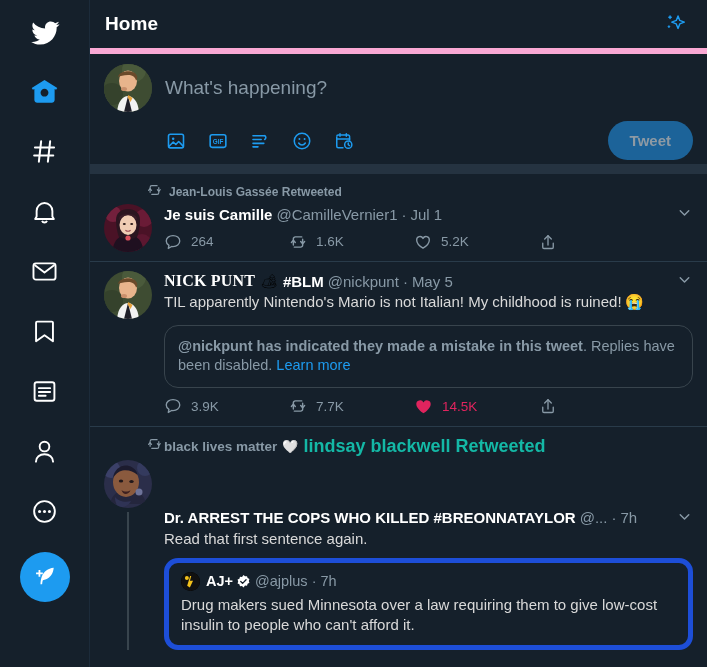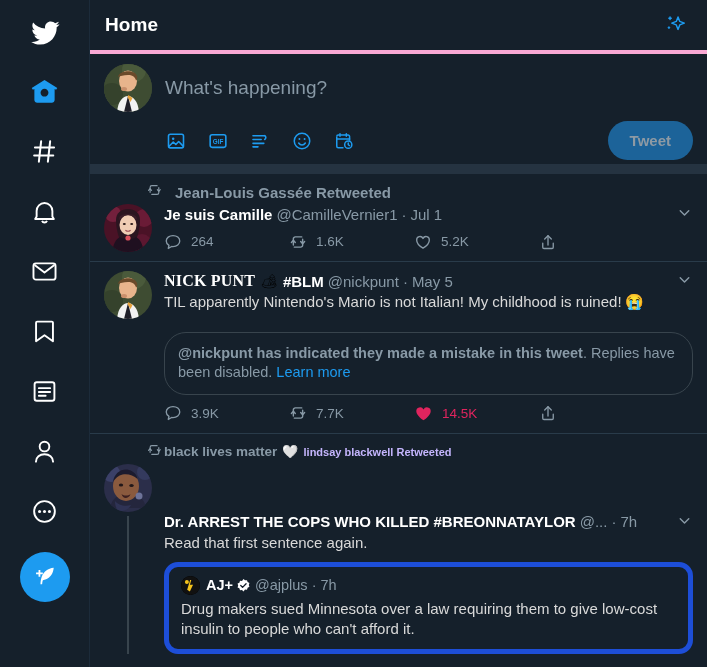--- a/index.html
+++ b/index.html
@@ -68,21 +68,21 @@
     overflow: hidden;
   }
 
   .header {
     height: 54px;
     flex: 0 0 54px;
     display: flex;
     align-items: center;
     justify-content: space-between;
     padding: 16px 15px;
-    border-bottom: 4px solid #f9a8d4;
+    border-bottom: 6px solid #f9a8d4;
   }
   .header-title {
     color: #ffffff;
     font-size: 19px;
     font-weight: bold;
     letter-spacing: 0.1px;
   }
   .sparkle-btn {
     width: 34px; height: 34px;
     display: flex; align-items: center; justify-content: center;
@@ -194,23 +194,23 @@
     color: #d9d9d9;
     font-size: 15px;
     line-height: 1.32;
     margin-top: 1px;
     white-space: pre-wrap;
     word-wrap: break-word;
   }
 
   .notice {
     border: 1px solid #38444d;
-    border-radius: 22px;
+    border-radius: 14px;
     padding: 11px 13px;
-    margin-top: 20px;
+    margin-top: 13px;
     font-size: 14.5px;
     line-height: 1.35;
     color: #8899a6;
   }
   .notice b { color: #8899a6; font-weight: bold; }
   .notice a { color: #1d9bf0; text-decoration: none; cursor: pointer; }
 
   .quote {
     border: 5px solid #1d4ed8;
     border-radius: 14px;
@@ -419,21 +419,21 @@
         <div class="tweet-right">
           <div class="ctx-row">
             <span class="rt-icon" style="margin-left:44px;">
               <svg width="14" height="14" viewBox="0 0 24 24" fill="none" stroke="#8899a6" stroke-width="2" stroke-linecap="round" stroke-linejoin="round">
                   <path d="M6.5 19.5h9a3 3 0 003-3V8"></path>
                   <path d="M15.6 4.5h-9a3 3 0 00-3 3V16"></path>
                   <path d="M16 11.3l2.5 3 2.5-3"></path>
                   <path d="M6 12.7L3.5 9.7 1 12.7"></path>
                 </svg>
             </span>
-            <span style="color:#8899a6;font-size:15px;font-weight:bold;margin-left:13px;">Jean-Louis Gassée Retweeted</span>
+            <span style="color:#8899a6;font-size:12px;font-weight:bold;margin-left:7px;">Jean-Louis Gassée Retweeted</span>
           </div>
           <div style="display:flex;margin-top:3px;">
             <div class="tweet-left">
               <div class="avatar">
                 <svg width="48" height="48" viewBox="0 0 48 48">
                   <rect width="48" height="48" fill="#4a1226"></rect>
                   <circle cx="9" cy="10" r="8" fill="#73203c"></circle>
                   <circle cx="40" cy="14" r="9" fill="#6a1b36"></circle>
                   <circle cx="38" cy="40" r="10" fill="#5c1730"></circle>
                   <path d="M12 16c0-7 5-11 12-11s12 4 12 11c0 10-3 18-5 22H17c-2-4-5-12-5-22z" fill="#2b1520"></path>
@@ -570,21 +570,21 @@
             <span class="rt-icon" style="margin-left:44px;">
               <svg width="14" height="14" viewBox="0 0 24 24" fill="none" stroke="#8899a6" stroke-width="2" stroke-linecap="round" stroke-linejoin="round">
                   <path d="M6.5 19.5h9a3 3 0 003-3V8"></path>
                   <path d="M15.6 4.5h-9a3 3 0 00-3 3V16"></path>
                   <path d="M16 11.3l2.5 3 2.5-3"></path>
                   <path d="M6 12.7L3.5 9.7 1 12.7"></path>
                 </svg>
             </span>
             <span style="color:#8899a6;font-size:13.5px;font-weight:bold;margin-left:2px;">black lives matter</span>
             <span style="margin-left:5px;font-size:13px;">🤍</span>
-            <span style="color:#c4b5fd;font-size:11px;font-weight:bold;margin-left:5px;">lindsay blackwell Retweeted</span>
+            <span style="color:#14b8a6;font-size:18px;font-weight:bold;margin-left:5px;">lindsay blackwell Retweeted</span>
           </div>
           <div style="display:flex;margin-top:3px;">
             <div class="tweet-left">
               <div class="avatar">
                 <svg width="48" height="48" viewBox="0 0 48 48">
                   <rect width="48" height="48" fill="#2b2e4a"></rect>
                   <circle cx="7" cy="9" r="9" fill="#3b4068"></circle>
                   <circle cx="41" cy="8" r="8" fill="#343a5e"></circle>
                   <path d="M6 44c2-10 8-14 18-14s16 4 18 14z" fill="#24263d"></path>
                   <ellipse cx="22" cy="22" rx="13" ry="15" fill="#8a5a3e"></ellipse>

